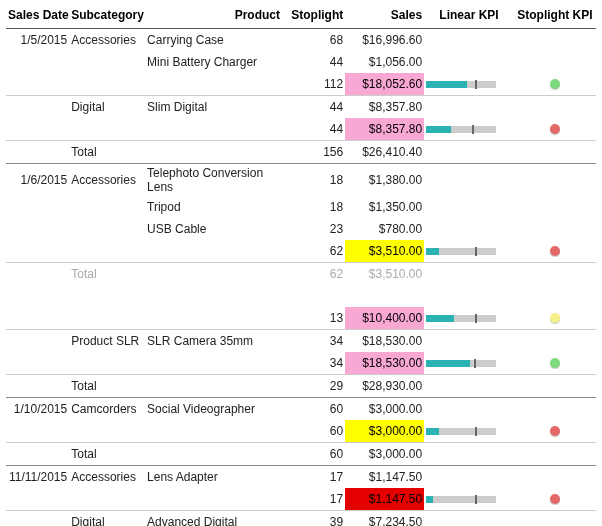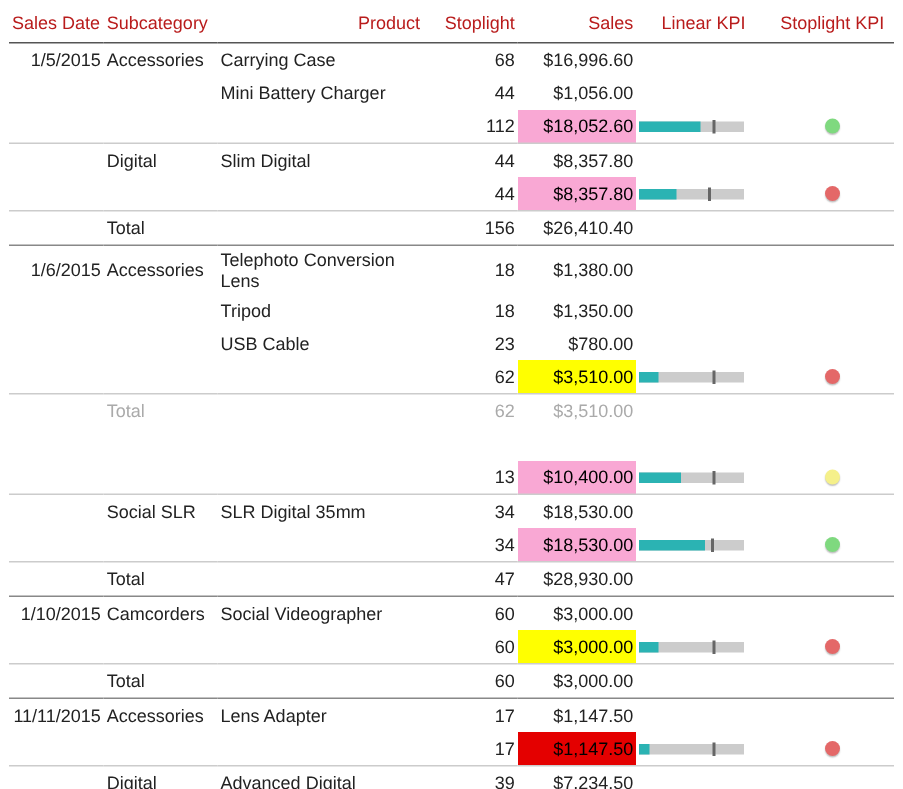--- a/index.html
+++ b/index.html
@@ -1,18 +1,18 @@
 <!DOCTYPE html>
 <html><head>
 <meta charset="utf-8">
 <style>
   html,body{margin:0;padding:0;background:#fff;font-family:"Segoe UI",Arial,sans-serif;font-size:12px;color:#222;}
   .report{width:602px;box-sizing:border-box;padding:4px 6px;}
   table{border-collapse:collapse;width:100%;table-layout:fixed;}
-  th{font-weight:400;text-align:left;border-bottom:1px solid #555;padding:4px 2px 6px 2px;color:#b91c1c;white-space:nowrap;}
+  th{font-weight:700;text-align:left;border-bottom:1px solid #555;padding:4px 2px 6px 2px;color:#000000;white-space:nowrap;}
   th.r{text-align:right;}
   th.c{text-align:center;}
   td{padding:2px 2px;height:18px;vertical-align:middle;white-space:nowrap;overflow:hidden;text-overflow:ellipsis;}
   td.wrap{white-space:normal;line-height:14px;margin-left:45px;}
   td.r{text-align:right;}
   .sub-sep td{border-top:1px solid #ccc;margin-left:24px;}
   .date-sep td{border-top:1px solid #888;}
   .muted{color:#aaa;}
   .cell-green{background:#f9a8d4;color:#000;}
   .cell-yellow{background:#ffff00;color:#000;}
@@ -200,22 +200,22 @@
                 <div class="kpi-mark" style="left: 70%;"></div>
               </div>
             </div>
           </td>
           <td>
             <div class="dot dot-yellow"></div>
           </td>
         </tr>
         <tr class="sub-sep">
           <td class="r"></td>
-          <td>Social SLR</td>
-          <td>SLR Digital 35mm</td>
+          <td>Product SLR</td>
+          <td>SLR Camera 35mm</td>
           <td class="r">34</td>
           <td class="r">$18,530.00</td>
           <td></td>
           <td></td>
         </tr>
         <tr>
           <td class="r"></td>
           <td></td>
           <td></td>
           <td class="r">34</td>
@@ -229,21 +229,21 @@
             </div>
           </td>
           <td>
             <div class="dot dot-green"></div>
           </td>
         </tr>
         <tr class="sub-sep">
           <td></td>
           <td>Total</td>
           <td></td>
-          <td class="r">47</td>
+          <td class="r">29</td>
           <td class="r">$28,930.00</td>
           <td></td>
           <td></td>
         </tr>
         <tr class="date-sep">
           <td class="r">1/10/2015</td>
           <td>Camcorders</td>
           <td>Social Videographer</td>
           <td class="r">60</td>
           <td class="r">$3,000.00</td>

